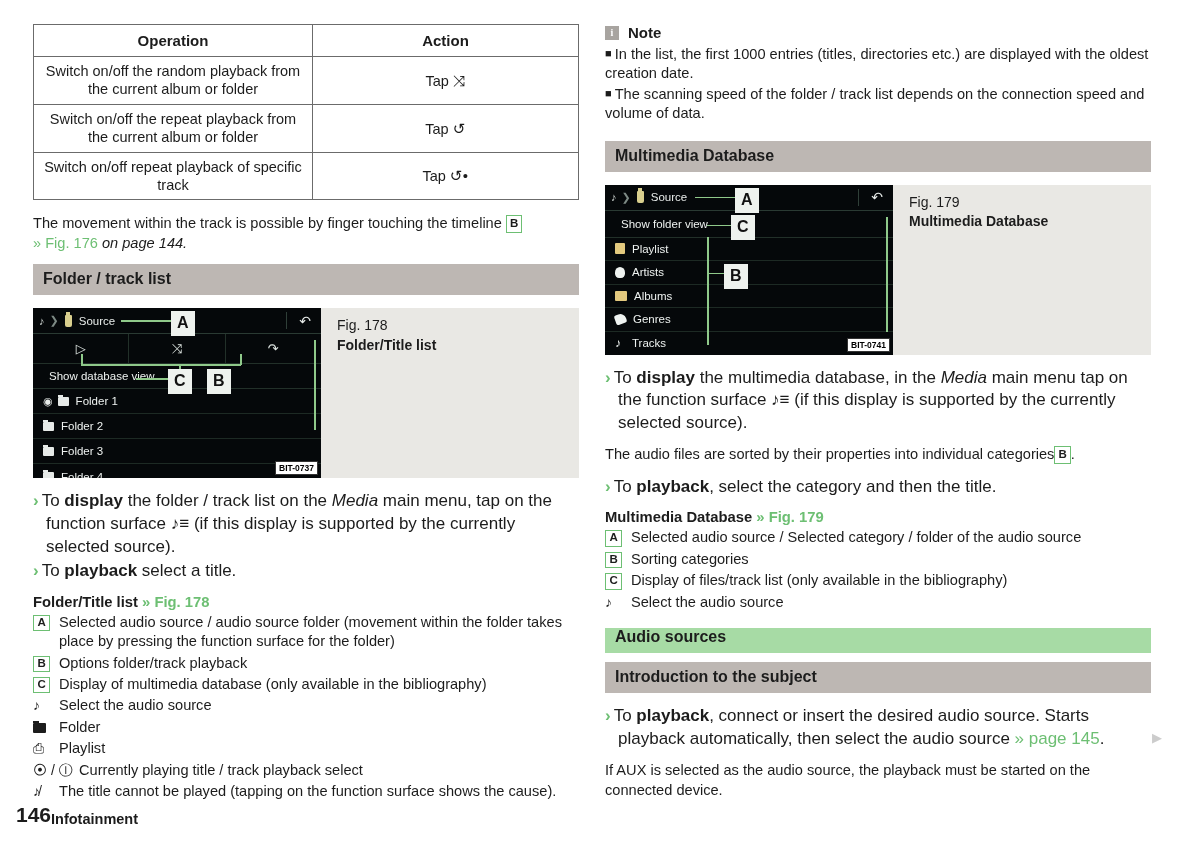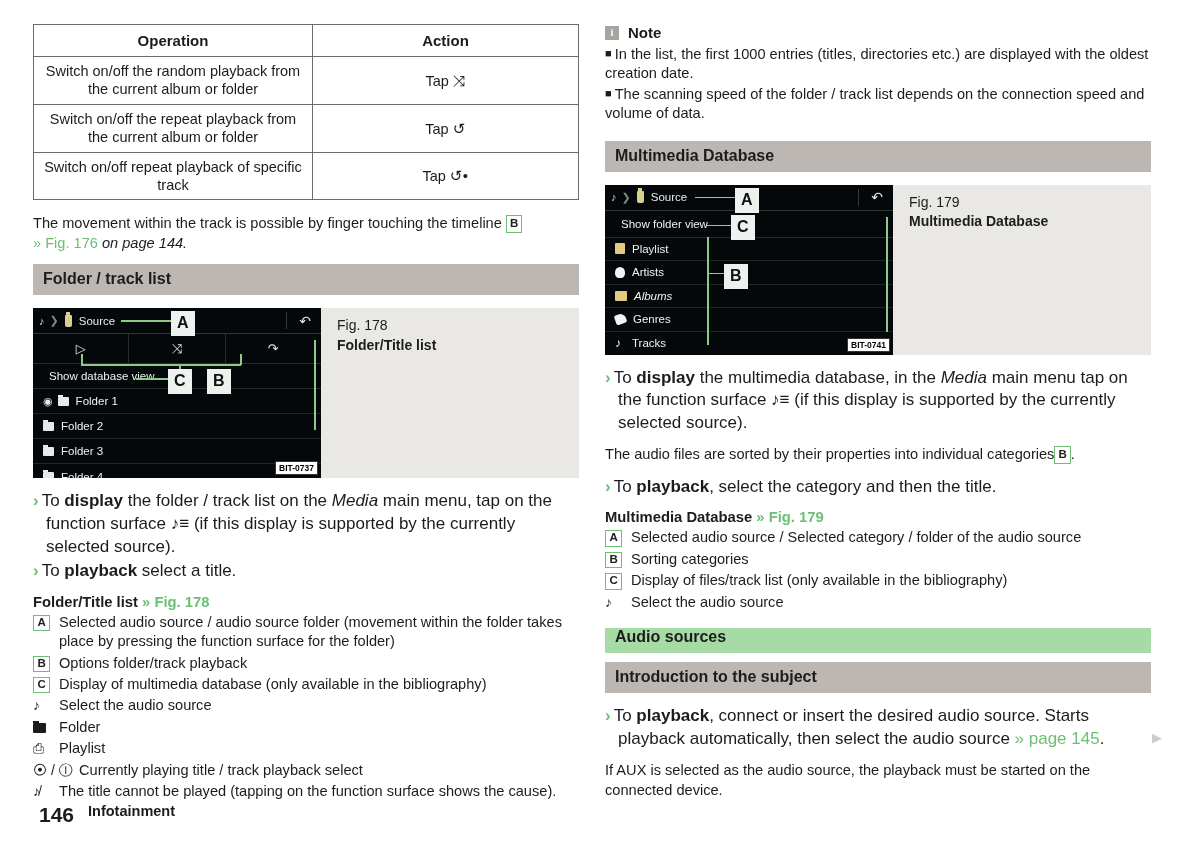--- a/index.html
+++ b/index.html
@@ -144,21 +144,21 @@
   .lead { position: absolute; background: #8fc98a; z-index: 5; }
 
   .bitcode {
     position: absolute; right: 3px; bottom: 3px;
     background: #fff; color: #000; font-size: 8.5px; font-weight: bold;
     padding: 1px 3px; border: 1px solid #333; z-index: 7;
     font-family: "Liberation Sans", sans-serif;
   }
 
   
-  .footer { position: absolute; left: 39px; bottom: 18px; display: flex; align-items: flex-start; gap: 14px; }
+  .footer { position: absolute; left: 16px; bottom: 18px; display: flex; align-items: flex-end; }
   .footer .pg { font-size: 21px; font-weight: bold; }
   .footer .sect { font-size: 14.5px; font-weight: bold; }
 
   .scroll-marker { position: absolute; right: 38px; bottom: 100px; color: #cccccc; font-size: 13px; }
 </style>
 </head>
 <body>
 
 <div class="page">
 
@@ -327,21 +327,21 @@
           <span>Show folder view</span>
         </div>
         <div class="scr-row" style="height:23.5px;">
           <span style="display:inline-block;width:10px;height:11px;background:#e3c97e;border-radius:1px;margin-right:7px;flex:0 0 10px;"></span>
           <span class="r-lbl">Playlist</span>
         </div>
         <div class="scr-row" style="height:23.5px;">
           <span style="display:inline-block;width:10px;height:11px;background:#eef2f0;border-radius:50% 50% 40% 40%;margin-right:7px;flex:0 0 10px;"></span>
           <span class="r-lbl">Artists</span>
         </div>
-        <div class="scr-row" style="height:23.5px;font-style:italic;">
+        <div class="scr-row" style="height:23.5px;">
           <span style="display:inline-block;width:12px;height:10px;background:#e3c97e;border-radius:1px;margin-right:7px;flex:0 0 12px;"></span>
           <span class="r-lbl">Albums</span>
         </div>
         <div class="scr-row" style="height:23.5px;">
           <span style="display:inline-block;width:11px;height:10px;background:#eef2f0;border-radius:2px 6px 2px 2px;margin-right:7px;flex:0 0 11px;transform:rotate(-20deg);"></span>
           <span class="r-lbl">Genres</span>
         </div>
         <div class="scr-row" style="height:23.5px;border-bottom:none;">
           <span style="color:#eef2f0;font-size:12px;margin-right:6px;flex:0 0 11px;">♪</span>
           <span class="r-lbl">Tracks</span>

